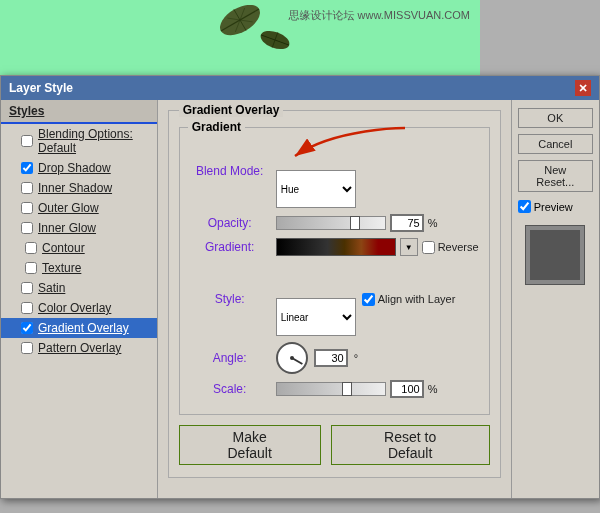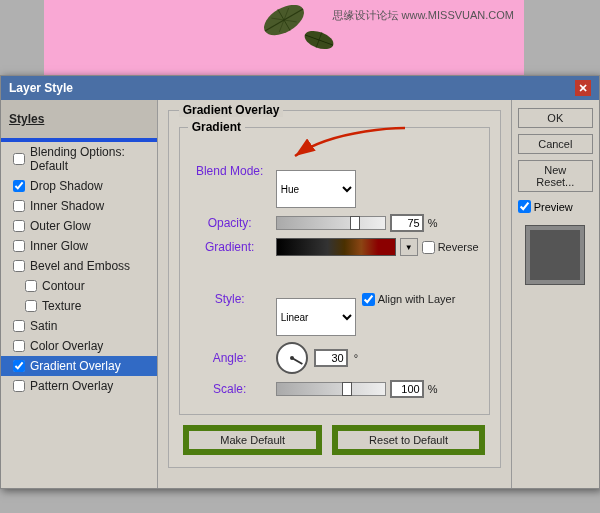--- a/index.html
+++ b/index.html
@@ -10,26 +10,25 @@
       width: 600px;
       height: 513px;
       overflow: hidden;
       position: relative;
     }
 
     
     .top-area {
       width: 480px;
       height: 90px;
-      background: #f9a8d4;
+      background: #86efac;
       position: relative;
       display: flex;
       align-items: center;
       justify-content: center;
-      margin-left: 44px;
     }
 
     .watermark {
       position: absolute;
       top: 8px;
       right: 10px;
       font-size: 11px;
       color: #555;
     }
 
@@ -85,34 +84,35 @@
     
     .styles-panel {
       width: 160px;
       background: #d4d0c8;
       border-right: 1px solid #999;
       padding-bottom: 10px;
     }
 
     .styles-panel-header {
       background: #c0bcb4;
-      padding: 12px 8px;
+      padding: 4px 8px;
       font-weight: bold;
-      border-bottom: 4px solid #1d4ed8;
+      border-bottom: 2px solid #1d4ed8;
       color: #222;
       text-decoration: underline;
     }
 
     .style-item {
-      padding: 3px 12px;
+      padding: 3px 20px;
       display: flex;
       align-items: center;
       gap: 5px;
       cursor: pointer;
       color: #222;
+      text-decoration: underline;
     }
 
     .style-item.active {
       background: #316ac5;
       color: white;
     }
 
     .style-item input[type="checkbox"] {
       margin: 0;
       width: 12px;
@@ -308,22 +308,22 @@
     .bottom-buttons {
       display: flex;
       gap: 10px;
       justify-content: center;
       margin-top: 10px;
     }
 
     .btn {
       padding: 3px 31px;
       background: #d4d0c8;
-      border: 6px solid #4d7c0f;
-      font-size: 11px;
+      border: 1px solid #4d7c0f;
+      font-size: 14px;
       cursor: pointer;
       color: #222;
     }
 
     
     .right-panel {
       width: 90px;
       padding: 8px 6px;
       display: flex;
       flex-direction: column;
@@ -427,24 +427,20 @@
         <input type="checkbox" style="">
         <span>Inner Shadow</span>
       </div>
       <div class="style-item">
         <input type="checkbox" style="">
         <span>Outer Glow</span>
       </div>
       <div class="style-item">
         <input type="checkbox" style="">
         <span>Inner Glow</span>
-      </div>
-      <div class="style-item">
-        <input type="checkbox" style="">
-        <span>Bevel and Emboss</span>
       </div>
       <div class="style-item sub">
         <input type="checkbox" style="">
         <span>Contour</span>
       </div>
       <div class="style-item sub">
         <input type="checkbox" style="">
         <span>Texture</span>
       </div>
       <div class="style-item">

